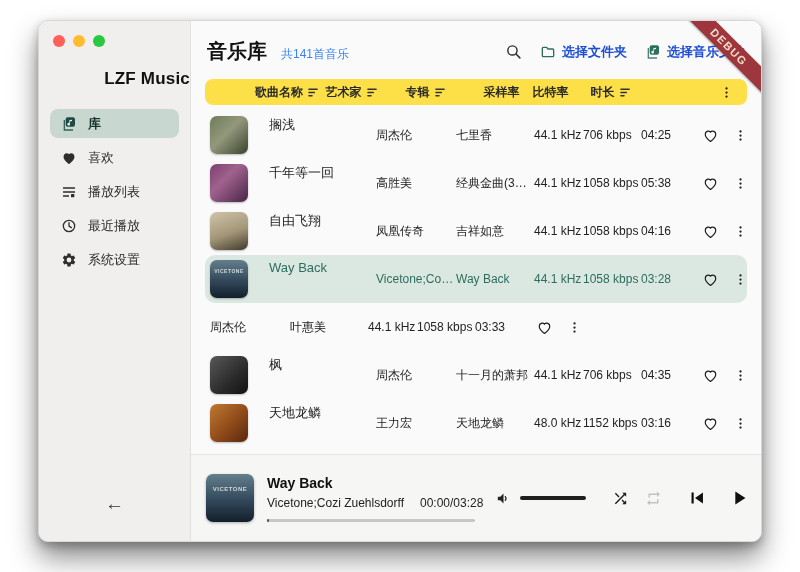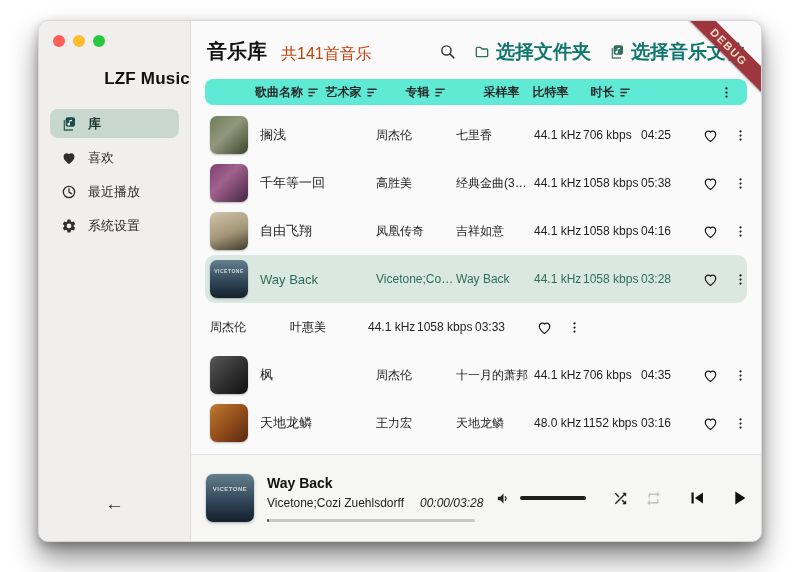--- a/index.html
+++ b/index.html
@@ -33,38 +33,38 @@
   .main { flex:1; display:flex; flex-direction:column; position:relative; background:#fafafa; min-width:0; }
 
   .ribbon {
     position:absolute; top:17px; right:-32px; width:128px; transform:rotate(45deg);
     background:#9e363d; color:#f0ddca; font-size:11px; font-weight:bold; letter-spacing:1.5px;
     text-align:center; padding:3px 0; box-shadow:0 1px 2px rgba(0,0,0,.3); z-index:50;
   }
 
   .main-header { display:flex; align-items:center; padding:17px 16px 10px 16px; }
   .page-title { font-size:20px; font-weight:bold; color:#121212; }
-  .page-subtitle { font-size:16px; color:#c2410c; margin-left:14px; margin-top:6px; }
+  .page-subtitle { font-size:12px; color:#3b82f6; margin-left:14px; margin-top:6px; }
   .header-actions { margin-left:auto; display:flex; align-items:center; gap:18px; }
   .icon-btn { display:flex; align-items:center; justify-content:center; color:#2b2b2b; cursor:default; }
-  .action-btn { display:flex; align-items:center; gap:6px; color:#0f766e; font-size:19px; font-weight:bold; cursor:default; }
+  .action-btn { display:flex; align-items:center; gap:6px; color:#1d4ed8; font-size:13px; font-weight:bold; cursor:default; }
 
   .table-header {
-    margin:4px 14px 4px 14px; height:26px; background:#5eead4; border-radius:8px;
+    margin:4px 14px 4px 14px; height:26px; background:#fde047; border-radius:8px;
     display:flex; align-items:center; font-size:12px; font-weight:bold; color:#2a2a2a; padding:0 8px 0 12px;
   }
   .th-cell { display:flex; align-items:center; gap:5px; }
   .sort-glyph { display:inline-flex; color:#333; }
 
   .rows { padding:2px 14px 0 14px; }
   .song-row { display:flex; align-items:center; height:48px; border-radius:10px; padding:0 8px 0 5px; font-size:12px; color:#232323; }
   .song-row.active { background:#dbe7e1; }
   .song-row.active .cell-text { color:#2c6e5e; }
 
-  .col-lead { width:166px; display:flex; align-items:center; gap:12px; flex-shrink:0; }
+  .col-lead { width:166px; display:flex; align-items:flex-start; gap:21px; flex-shrink:0; }
   .th-lead-pad { width:38px; flex-shrink:0; }
   .col-name-h { flex:1; min-width:0; }
   .col-artist { width:80px; flex-shrink:0; }
   .col-album  { width:72px; flex-shrink:0; margin-right:6px; }
   .col-sample { width:49px; flex-shrink:0; }
   .col-bitrate{ width:58px; flex-shrink:0; }
   .col-dur    { width:52px; flex-shrink:0; }
   .col-heart  { width:34px; flex-shrink:0; display:flex; justify-content:center; }
   .col-dots   { width:26px; flex-shrink:0; display:flex; justify-content:center; }
   .trunc { white-space:nowrap; overflow:hidden; text-overflow:ellipsis; }
@@ -86,21 +86,21 @@
   .flex-spacer { flex:1; }
 
   
   .player { height:87px; border-top:1px solid #e4e4e4; background:#f6f6f5; display:flex; align-items:center; padding:0 18px 0 15px; }
   .player-art { width:48px; height:48px; border-radius:7px; flex-shrink:0; position:relative; overflow:hidden; box-shadow:0 1px 3px rgba(0,0,0,.3); }
   .player-art .art-text { top:12px; font-size:6px; }
   .player-meta { margin-left:13px; width:228px; flex-shrink:0; }
   .player-title { font-size:14px; font-weight:bold; color:#111; }
   .player-sub { display:flex; align-items:baseline; gap:16px; margin-top:5px; }
   .player-artist { font-size:12px; color:#222; }
-  .player-time { font-size:12px; color:#222;font-style:italic; }
+  .player-time { font-size:12px; color:#222; }
   .progress { margin-top:9px; height:3px; width:208px; background:#c7c7c7; border-radius:2px; position:relative; }
   .progress-fill { position:absolute; left:0; top:0; bottom:0; width:2px; background:#555; border-radius:2px; }
 
   .player-controls { margin-left:auto; display:flex; align-items:center; }
   .vol-ico { color:#222; display:flex; }
   .vol-bar { width:66px; height:4px; background:#1f1f1f; border-radius:3px; margin-left:8px; }
   .ctl { display:flex; align-items:center; justify-content:center; cursor:default; }
   .ctl.shuffle { margin-left:26px; color:#1f1f1f; }
   .ctl.repeat { margin-left:16px; color:#c2c2c2; }
   .ctl.prev { margin-left:24px; color:#101010; }
@@ -189,20 +189,28 @@
             </span>
           <span class="nav-label">库</span>
         </div>
         <div class="nav-item">
           <span class="ico">
               <svg width="16" height="16">
                 <use href="#i-heart-fill"></use>
               </svg>
             </span>
           <span class="nav-label">喜欢</span>
+        </div>
+        <div class="nav-item">
+          <span class="ico">
+              <svg width="16" height="16">
+                <use href="#i-playlist"></use>
+              </svg>
+            </span>
+          <span class="nav-label">播放列表</span>
         </div>
         <div class="nav-item">
           <span class="ico">
               <svg width="16" height="16">
                 <use href="#i-history"></use>
               </svg>
             </span>
           <span class="nav-label">最近播放</span>
         </div>
         <div class="nav-item">

